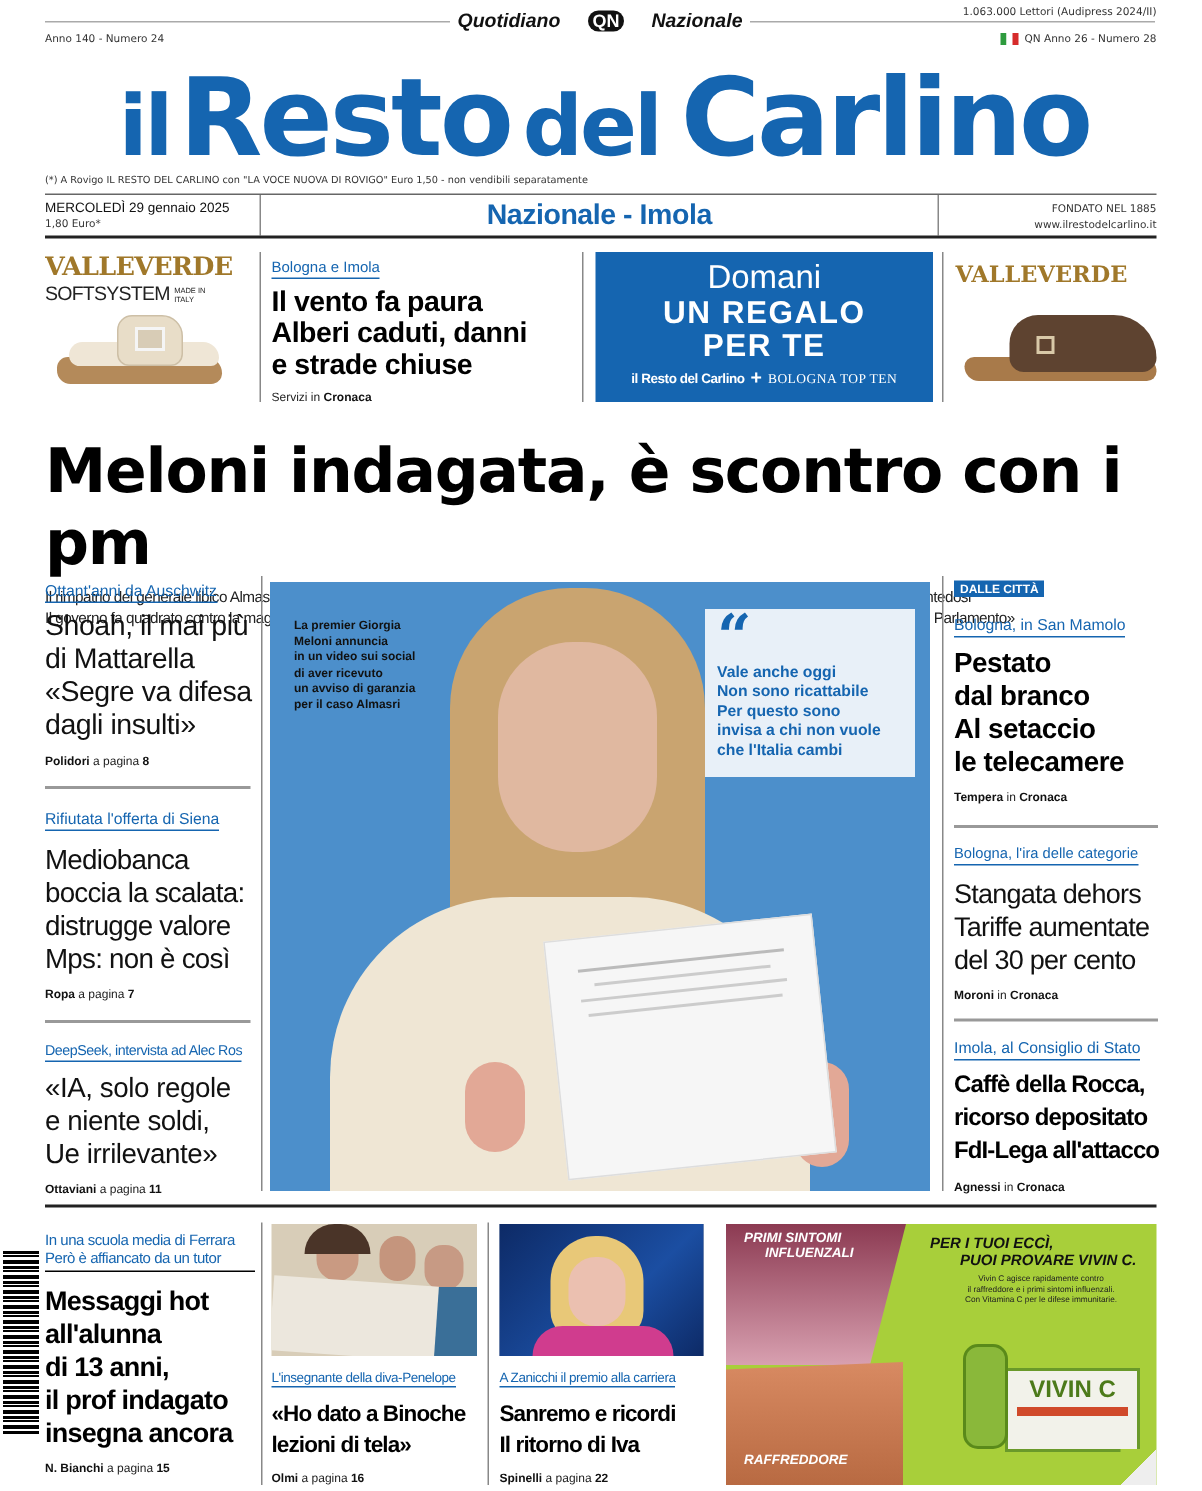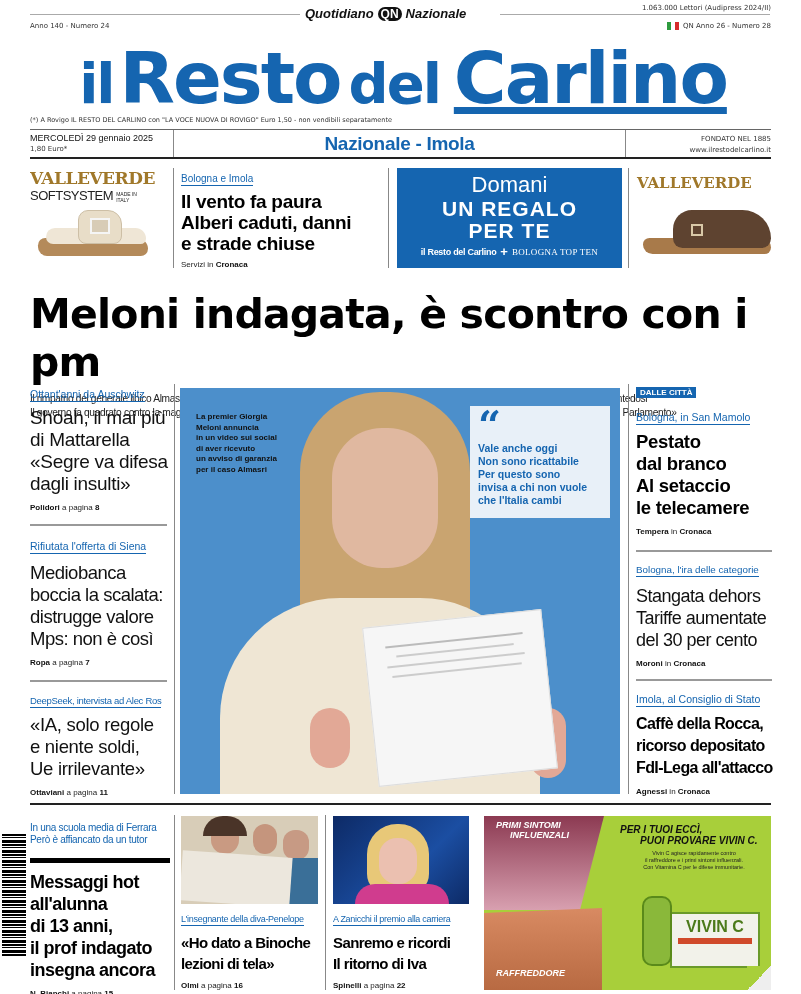--- a/index.html
+++ b/index.html
@@ -23,37 +23,37 @@
 
   .ad-box { position:absolute; overflow:hidden; }
   .photo { position:absolute; overflow:hidden; }
 </style>
 </head>
 <body>
 
 <div class="mast-rule" style="left:30px;top:14px;width:270px;"></div>
 <div class="mast-rule" style="left:500px;top:14px;width:270px;"></div>
 <div class="abs tiny" style="left:30px;top:22px;">Anno 140 - Numero 24</div>
-<div class="abs" style="left:305px;top:6px;width:190px;display:flex;align-items:center;justify-content:flex-start;gap:4px;">
+<div class="abs" style="left:305px;top:6px;width:190px;display:flex;align-items:center;justify-content:space-between;gap:4px;">
   <span style="font-weight:900;font-style:italic;font-size:13px;">Quotidiano</span>
   <span style="font-weight:900;font-size:12px;background:#111;color:#fff;border-radius:8px;padding:0 3px;">QN</span>
   <span style="font-weight:900;font-style:italic;font-size:13px;">Nazionale</span>
 </div>
 <div class="abs tiny" style="right:30px;top:4px;">1.063.000 Lettori (Audipress 2024/II)</div>
 <div class="abs tiny" style="right:30px;top:22px;display:flex;align-items:center;gap:4px;">
   <span style="display:inline-flex;width:12px;height:8px;">
     <span style="flex:1;background:#2e9b3e;"></span>
       <span style="flex:1;background:#fff;"></span>
       <span style="flex:1;background:#d62b2b;"></span>
   </span>
   <span>QN Anno 26 - Numero 28</span>
 </div>
 
 <div class="logo">
-  <span class="small">il</span><span class="big" style="margin-left:6px;">Resto</span><span class="small" style="margin-left:8px;">del</span><span class="big" style="margin-left:14px;text-decoration:underline;">Carlino</span>
+  <span class="small">il</span><span class="big" style="margin-left:6px;">Resto</span><span class="small" style="margin-left:8px;">del</span><span class="big" style="margin-left:14px;">Carlino</span>
 </div>
 
 <div class="abs tiny" style="left:30px;top:116px;font-size:6.5px;">(*) A Rovigo IL RESTO DEL CARLINO con "LA VOCE NUOVA DI ROVIGO" Euro 1,50 - non vendibili separatamente</div>
 <div class="abs" style="left:30px;top:129px;width:741px;height:1px;background:#666;"></div>
 <div class="abs" style="left:30px;top:133px;font-size:9px;font-weight:normal;">MERCOLEDÌ 29 gennaio 2025</div>
 <div class="abs tiny" style="left:30px;top:145px;">1,80 Euro*</div>
 <div class="vline" style="left:173px;top:130px;height:27px;"></div>
 <div class="abs" style="left:174px;top:133px;width:451px;text-align:center;font-size:19px;font-weight:bold;color:#1565b0;letter-spacing:-0.3px;">Nazionale - Imola</div>
 <div class="vline" style="left:625px;top:130px;height:27px;"></div>
 <div class="abs tiny" style="right:30px;top:135px;text-align:right;">FONDATO NEL 1885</div>
@@ -221,21 +221,21 @@
     <div>FdI-Lega all'attacco</div>
   </div>
   <div class="byline" style="margin-top:8px;"><b>Agnessi</b> <span>in</span> <b>Cronaca</b></div>
 </div>
 
 <div class="abs" style="left:30px;top:803px;width:741px;height:2px;background:#222;"></div>
 
 <div style="position:absolute;left:2px;top:834px;width:24px;height:122px;background:repeating-linear-gradient(180deg,#000 0 2px,#fff 2px 3px,#000 3px 4px,#fff 4px 6px,#000 6px 9px,#fff 9px 10px);"></div>
 
 <div class="abs" style="left:30px;top:822px;width:140px;">
-  <div style="font-size:10px;line-height:12px;color:#1565b0;border-bottom:5px solid #000000;padding-bottom:12px;white-space:nowrap;letter-spacing:-0.3px;">
+  <div style="font-size:10px;line-height:12px;color:#1565b0;border-bottom:1px solid #000000;padding-bottom:1px;white-space:nowrap;letter-spacing:-0.3px;">
     <div>In una scuola media di Ferrara</div>
     <div>Però è affiancato da un tutor</div>
   </div>
   <div class="hl-black" style="font-size:18px;line-height:22px;margin-top:8px;letter-spacing:-0.5px;white-space:nowrap;">
     <div>Messaggi hot</div>
     <div>all'alunna</div>
     <div>di 13 anni,</div>
     <div>il prof indagato</div>
     <div>insegna ancora</div>
   </div>

